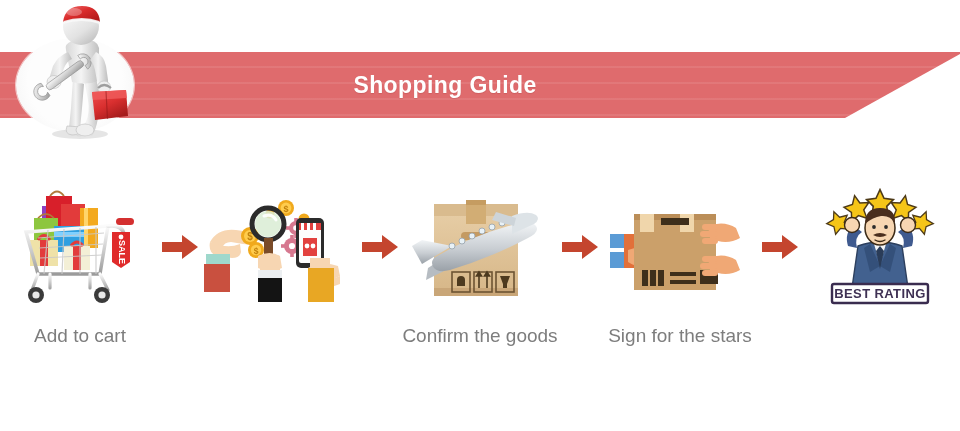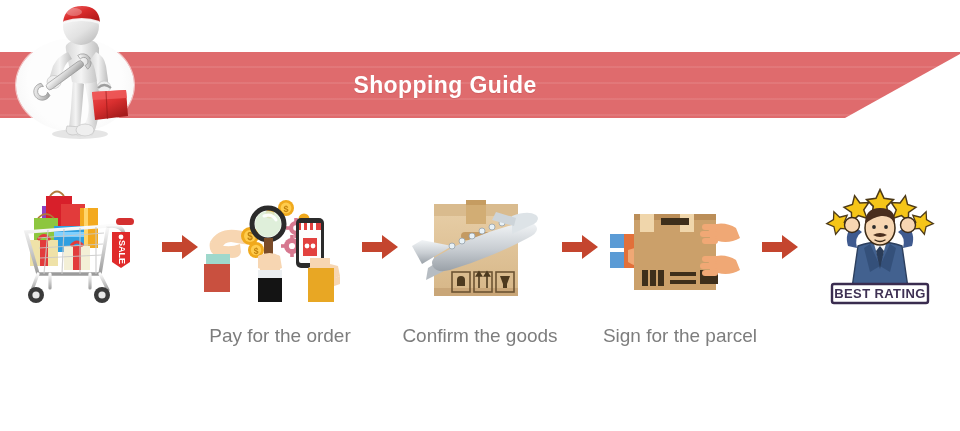--- a/index.html
+++ b/index.html
@@ -267,20 +267,21 @@
           <text x="117" y="66" font-family="'Liberation Sans',sans-serif" font-size="9" font-weight="bold" fill="#ffffff" text-anchor="middle" transform="rotate(90 117 64)">SALE</text>
 
           <path d="M34 86 L28 102 M96 86 L104 102 M46 86 L46 100 M86 86 L86 100" stroke="url(#cartMetal)" stroke-width="3.2" stroke-linecap="round" fill="none"></path>
           <path d="M26 102 L106 102" stroke="url(#cartMetal)" stroke-width="3" stroke-linecap="round"></path>
           <circle cx="32" cy="107" r="8" fill="#3a3a3a"></circle>
           <circle cx="32" cy="107" r="3.6" fill="#e8e8e8"></circle>
           <circle cx="98" cy="107" r="8" fill="#3a3a3a"></circle>
           <circle cx="98" cy="107" r="3.6" fill="#e8e8e8"></circle>
         </svg>
       </div>
+      <div class="step-label">Add to cart</div>
     </div>
 
     <div class="arrow-cell">
       <svg width="38" height="26" viewBox="0 0 38 26">
         <path d="M1 8 L21 8 L21 1 L37 13 L21 25 L21 18 L1 18 Z" fill="#c4452e"></path>
       </svg>
     </div>
 
     <div class="step">
       <div class="step-icon">
@@ -350,21 +351,20 @@
             <rect x="99" y="50" width="14" height="18" fill="#e2413f"></rect>
             <circle cx="103" cy="58" r="2.4" fill="#fff"></circle>
             <circle cx="109" cy="58" r="2.4" fill="#fff"></circle>
             <path d="M104 80 q14 -8 30 -2 l2 10 q-16 8 -32 0 Z" fill="#f7d6b2"></path>
             <path d="M106 88 q14 7 30 0 l0 8 q-15 7 -30 0 Z" fill="#f7d6b2"></path>
             <rect x="106" y="70" width="20" height="12" fill="#f7d6b2"></rect>
             <rect x="104" y="80" width="26" height="34" fill="#e8a724"></rect>
           </g>
         </svg>
       </div>
-      <div class="step-label">Pay for the order</div>
     </div>
 
     <div class="arrow-cell">
       <svg width="38" height="26" viewBox="0 0 38 26">
         <path d="M1 8 L21 8 L21 1 L37 13 L21 25 L21 18 L1 18 Z" fill="#c4452e"></path>
       </svg>
     </div>
 
     <div class="step">
       <div class="step-icon">
@@ -462,21 +462,21 @@
             </g>
             <path d="M104 70 q16 -6 28 2 l4 10 q-14 8 -30 0 Z" fill="#f0a875"></path>
             <g fill="#f0a875">
               <rect x="98" y="68" width="16" height="6" rx="3"></rect>
               <rect x="96" y="75" width="18" height="6" rx="3"></rect>
               <rect x="98" y="82" width="16" height="6" rx="3"></rect>
             </g>
           </g>
         </svg>
       </div>
-      <div class="step-label">Sign for the parcel</div>
+      <div class="step-label">Sign for the stars</div>
     </div>
 
     <div class="arrow-cell">
       <svg width="38" height="26" viewBox="0 0 38 26">
         <path d="M1 8 L21 8 L21 1 L37 13 L21 25 L21 18 L1 18 Z" fill="#c4452e"></path>
       </svg>
     </div>
 
     <div class="step">
       <div class="step-icon">

